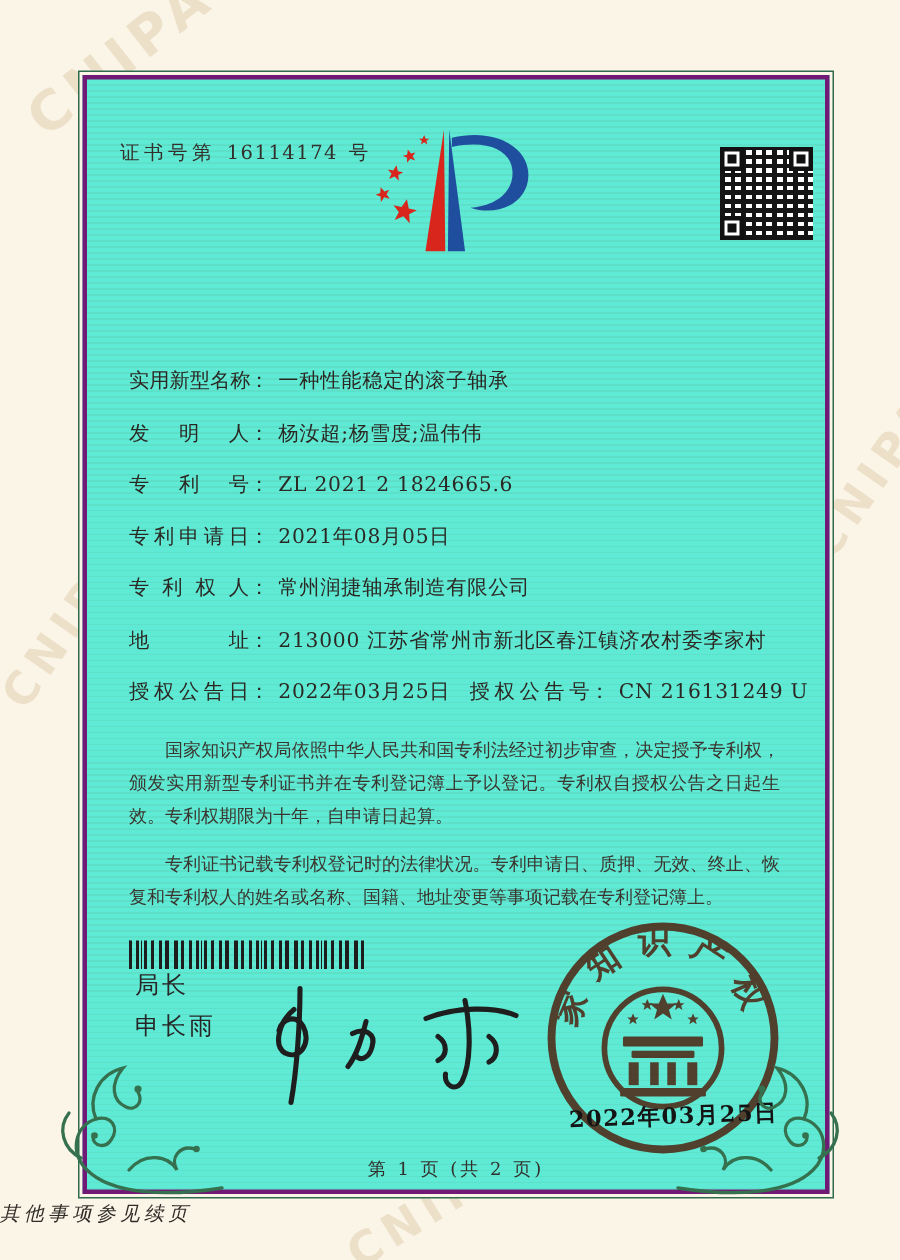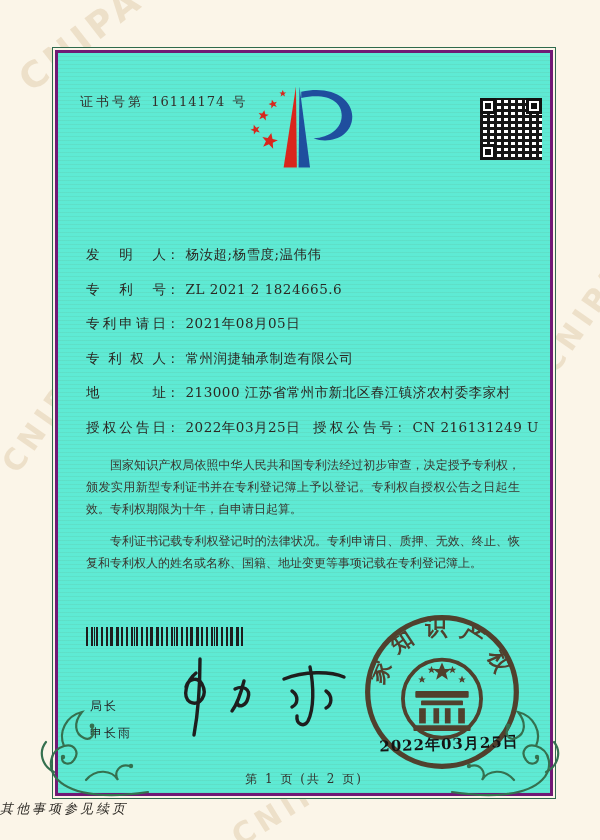--- a/index.html
+++ b/index.html
@@ -44,21 +44,21 @@
   .colon{margin-right:6px;}
   .fvalue{letter-spacing:.5px;}
   .pair1{display:inline-block;width:227px;}
   .body-par{font-size:12px;line-height:22px;text-align:justify;text-indent:2em;
             color:#3a362f;margin:10px 0 0 0;}
 
   .barcode{position:absolute;left:28px;top:574px;width:158px;height:19px;
            background-image:repeating-linear-gradient(90deg,#1d1d1d 0 2px,transparent 2px 5px),
                             repeating-linear-gradient(90deg,#1d1d1d 0 1px,transparent 1px 8px);}
 
-  .signer{position:absolute;left:32px;top:640px;font-size:12px;color:#262626;letter-spacing:2px;line-height:27px;}
+  .signer{position:absolute;left:32px;top:590px;font-size:16px;color:#262626;letter-spacing:2px;line-height:27px;}
   .signature{position:absolute;left:100px;top:598px;}
 
   .seal{position:absolute;left:303px;top:558px;mix-blend-mode:multiply;}
   .seal-date{position:absolute;left:303px;top:682px;width:176px;text-align:center;
              font-size:15px;font-weight:bold;color:#141414;letter-spacing:1px;transform:rotate(-2deg);}
 
   .pageinfo{position:absolute;left:0;top:718px;width:100%;text-align:center;font-size:12px;color:#33302b;letter-spacing:2px;}
 
   .flourish{position:absolute;top:708px;pointer-events:none;}
   .fl-left{left:28px;}
@@ -101,20 +101,23 @@
     </svg>
 
     <div class="qr">
       <div class="finder f-tl"></div>
       <div class="finder f-tr"></div>
       <div class="finder f-bl"></div>
     </div>
 
 
     <div class="content">
+      <div class="row">
+        <span class="flabel">实用新型名称</span><span class="colon">：</span><span class="fvalue">一种性能稳定的滚子轴承</span>
+      </div>
       <div class="row">
         <span class="flabel">发明人</span><span class="colon">：</span><span class="fvalue">杨汝超;杨雪度;温伟伟</span>
       </div>
       <div class="row">
         <span class="flabel">专利号</span><span class="colon">：</span><span class="fvalue">ZL 2021 2 1824665.6</span>
       </div>
       <div class="row">
         <span class="flabel">专利申请日</span><span class="colon">：</span><span class="fvalue">2021年08月05日</span>
       </div>
       <div class="row">

